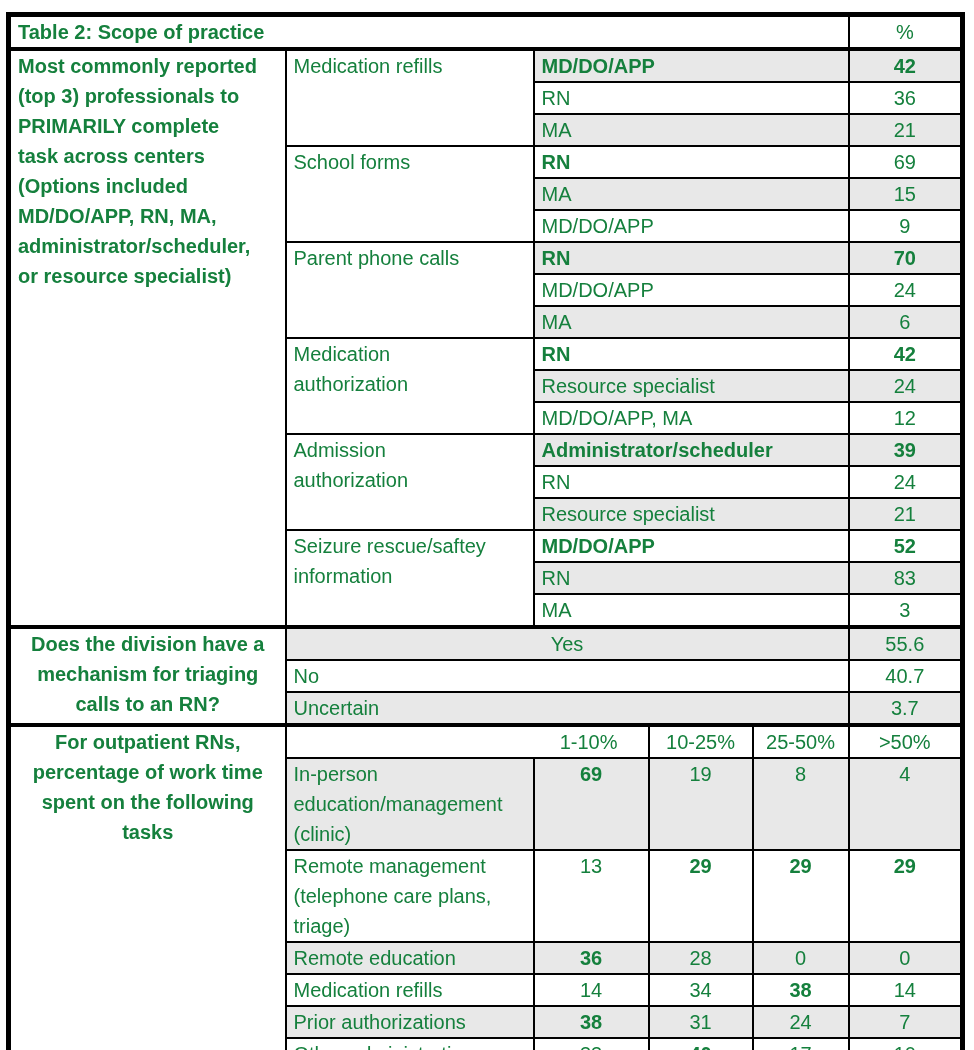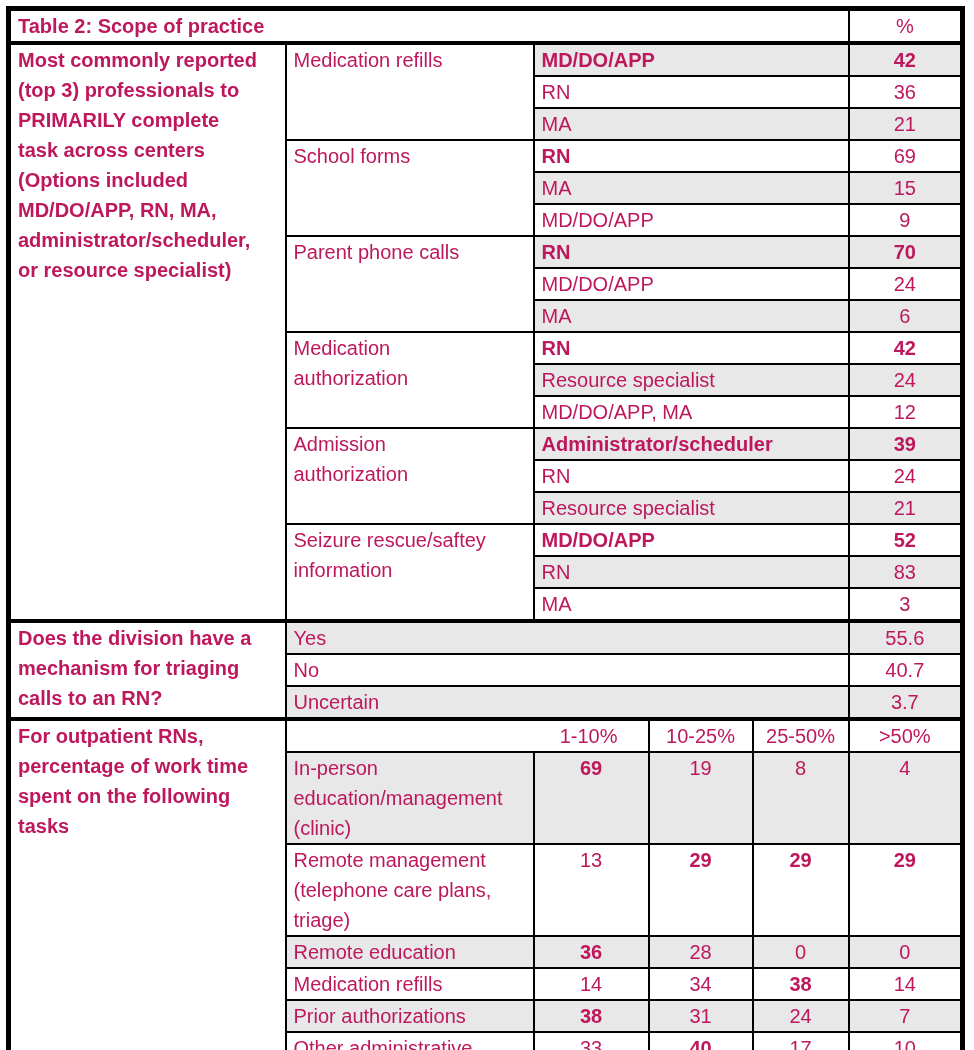--- a/index.html
+++ b/index.html
@@ -1,31 +1,31 @@
 <!DOCTYPE html>
 <html style="--shade: #e8e8e8;"><head>
 <meta charset="utf-8">
 <style>
   html, body { margin:0; padding:0; background:#ffffff; }
   .page {
-    width:796px; height:1050px; box-sizing:border-box; padding:6px 6px;
-    font-family:"Liberation Sans", sans-serif; color:#be185d;
+    width:796px; height:1050px; box-sizing:border-box; padding:12px 6px;
+    font-family:"Liberation Sans", sans-serif; color:#15803d;
   }
   table.t {
     border-collapse:collapse; table-layout:fixed; width:958px;
     border:5px solid #000;
   }
   td {
     border:2px solid #000; vertical-align:top; padding:0 7px;
     font-size:20px; line-height:30px; white-space:pre-line; overflow:hidden;
   }
   .b { font-weight:bold; }
   .num { text-align:center; padding:0 2px; }
   .shade { background:var(--shade, #e8e8e8); }
-  .thick-t { border-top:4px solid #000; }
+  .thick-t { border-top:4px solid #000;text-align:center; }
   .thick-b { border-bottom:4px solid #000; }
   tr.h32 { height:32px; }
   tr.h31 { height:31px; }
   tr.h90 { height:90px; }
   tr.h50 { height:50px; }
   .title { font-weight:bold; }
   .hdr-first { text-align:right; padding-right:30px; }
 </style>
 </head>
 <body>

